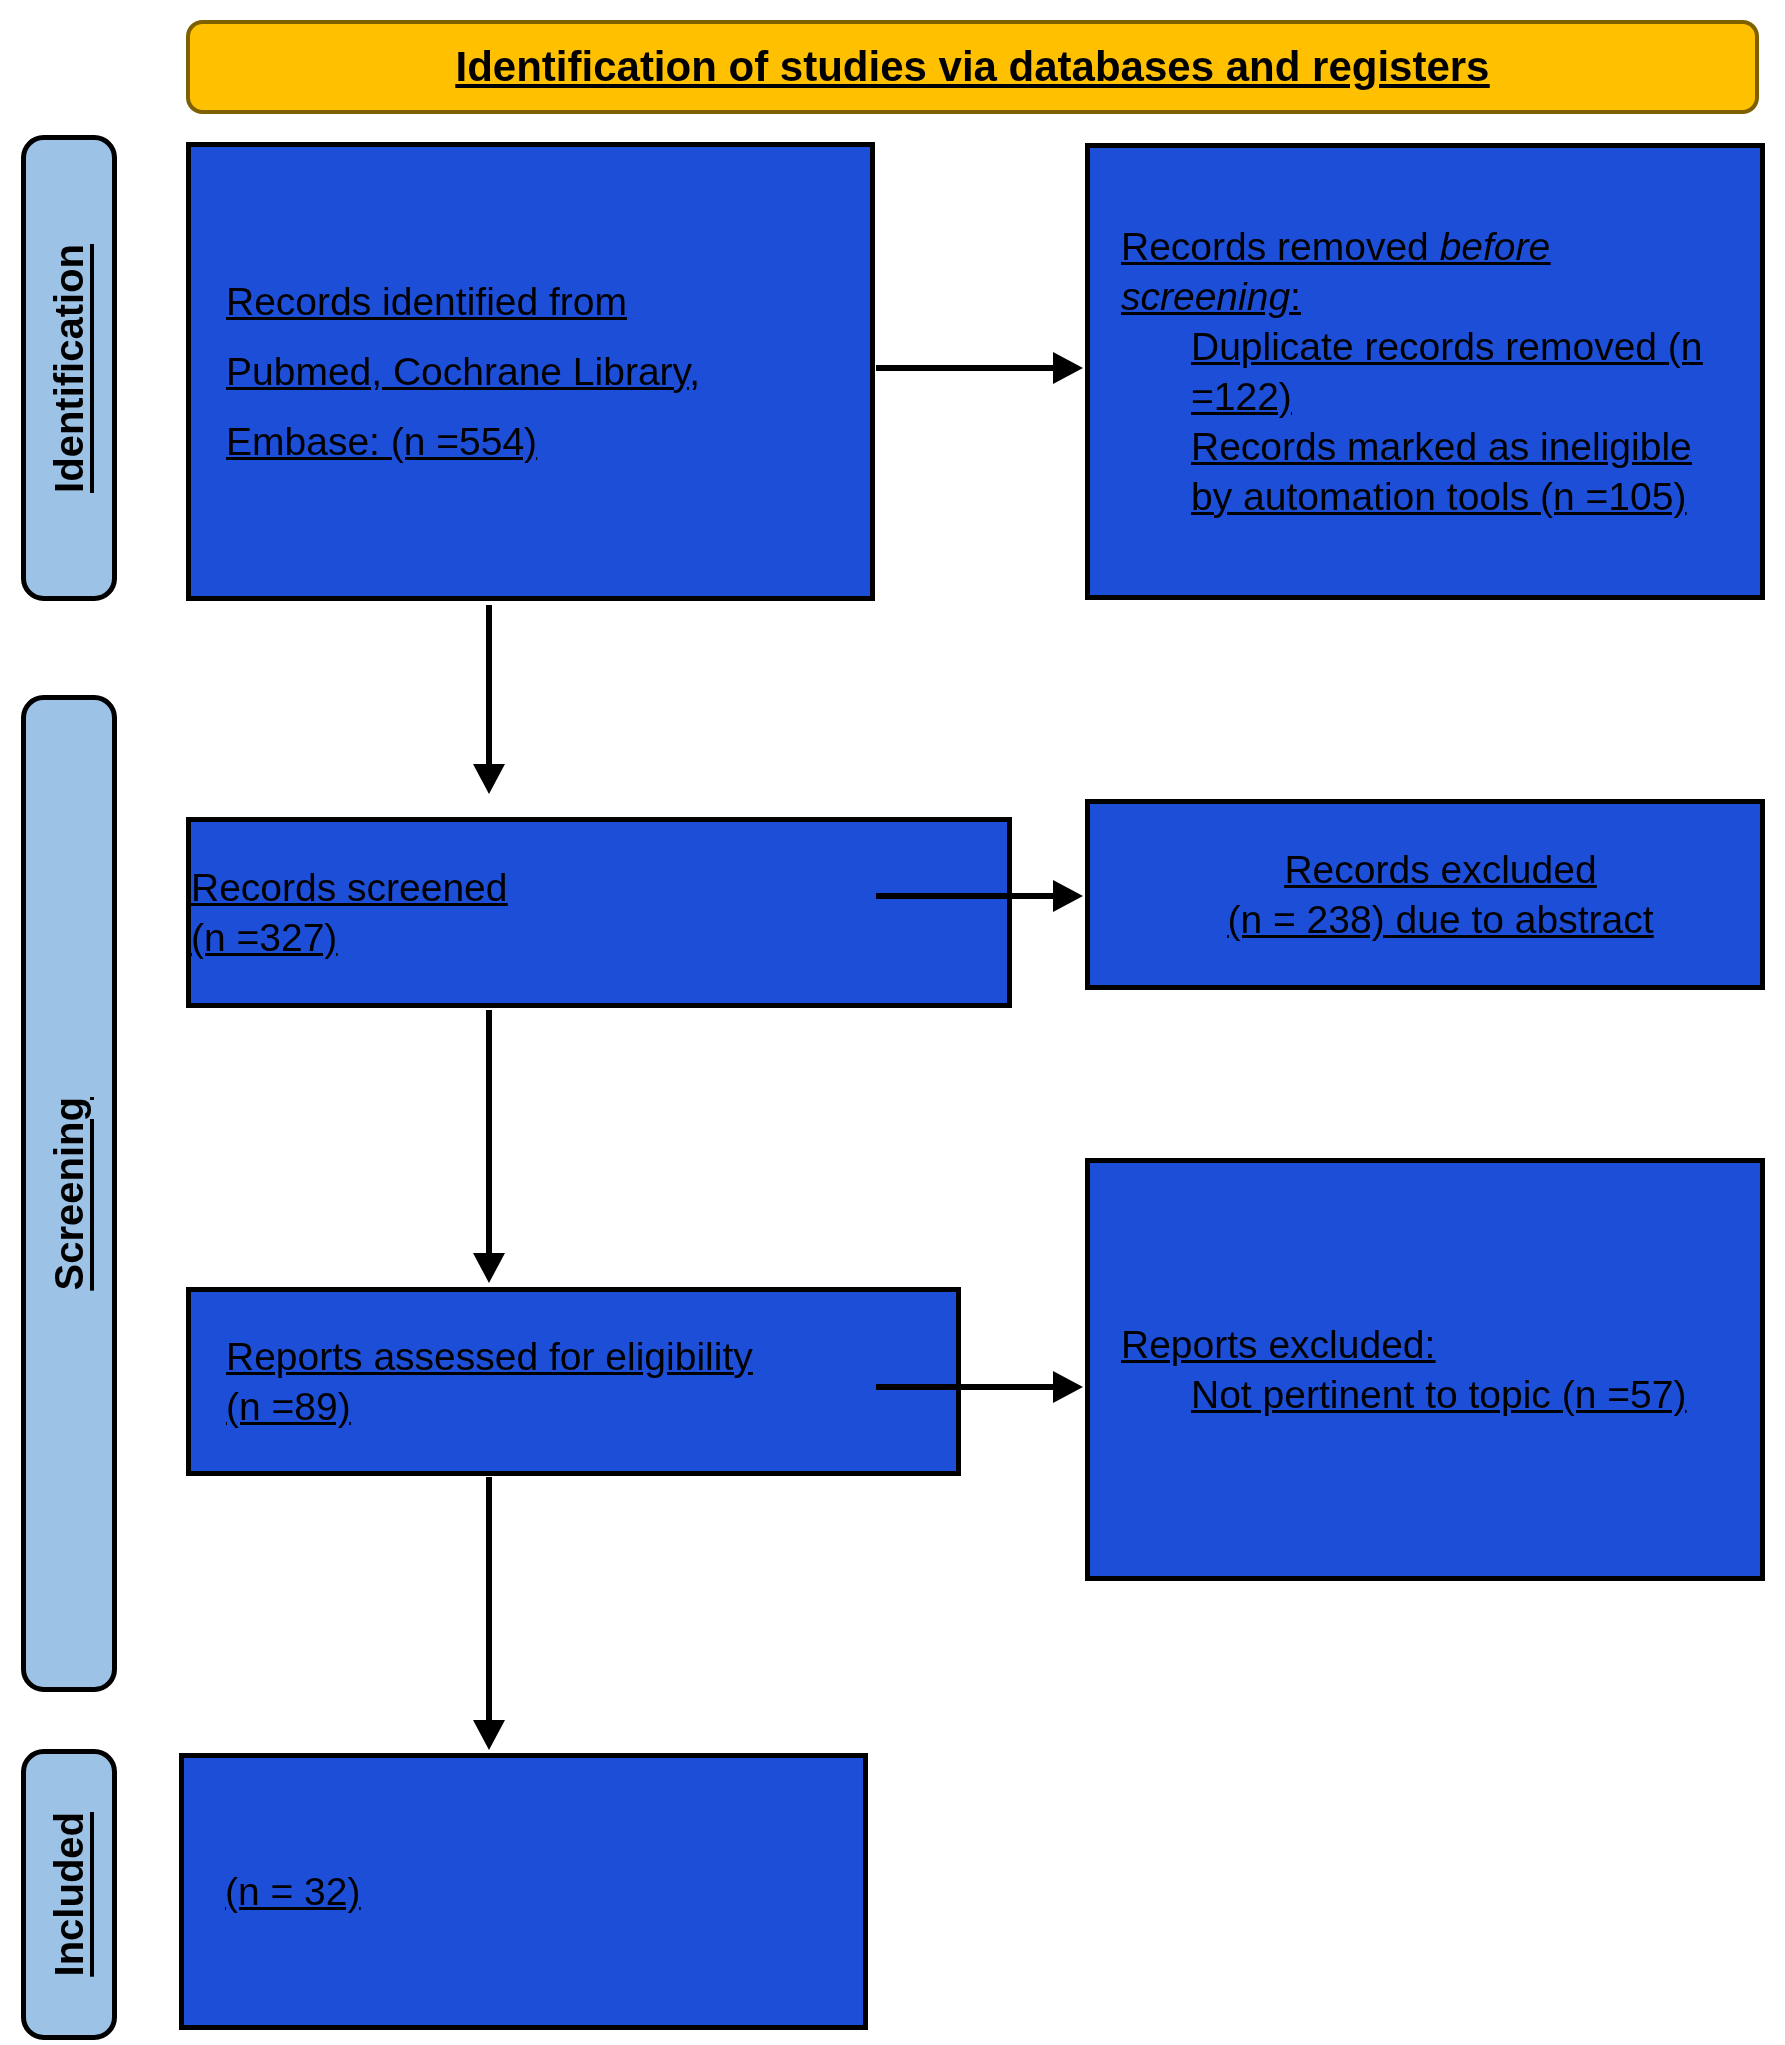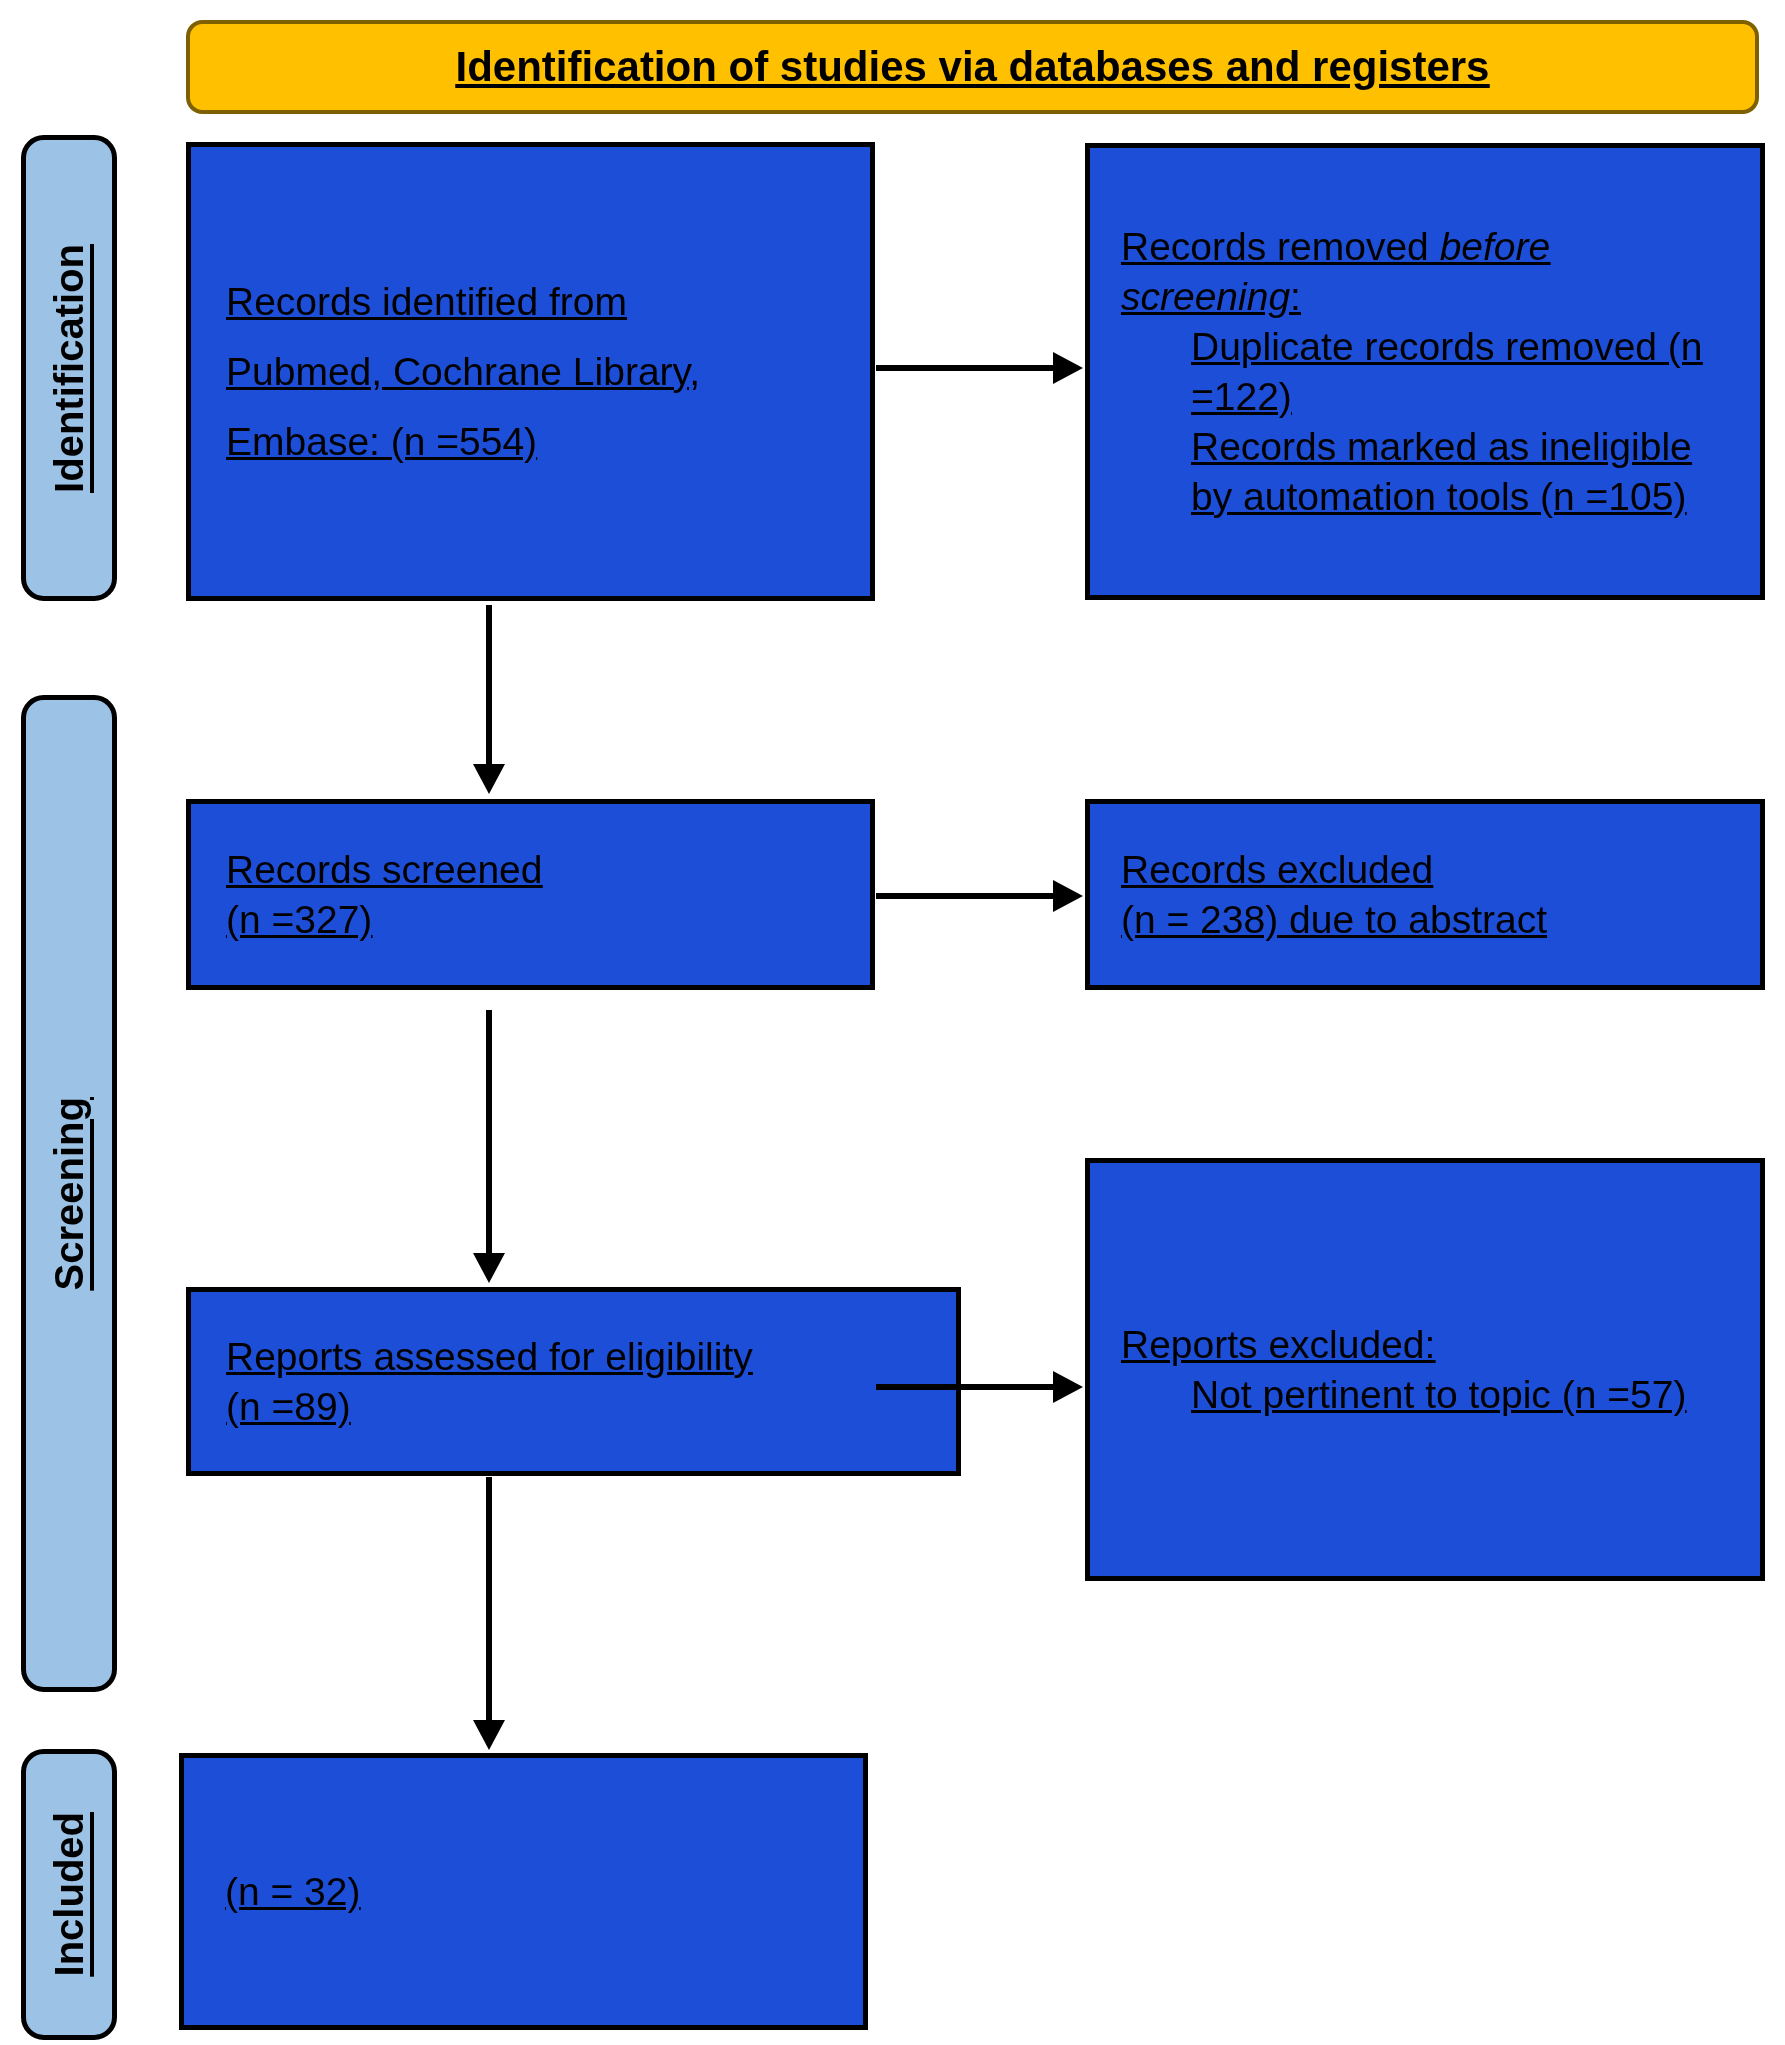--- a/index.html
+++ b/index.html
@@ -59,22 +59,22 @@
     position: absolute;
     background: #1d4ed8;
     border: 5px solid var(--box-border);
     display: flex; flex-direction: column; justify-content: center;
     font-size: 39px; line-height: 50px;
   }
   .box .ln { white-space: nowrap; }
   .box .indent { margin-left: 70px; }
   .box-records-identified { left: 186px;  top: 142px;  width: 689px; height: 459px; padding-left: 35px; gap: 20px; }
   .box-records-removed    { left: 1085px; top: 143px;  width: 680px; height: 457px; padding-left: 31px; }
-  .box-records-screened   { left: 186px;  top: 799px; width: 689px; height: 191px; padding-left: 35px; }
-  .box-records-excluded   { left: 1085px; top: 799px; width: 680px; height: 191px; padding-left: 31px; }
+  .box-records-screened   { left: 186px;  top: 817px; width: 826px; height: 191px; }
+  .box-records-excluded   { left: 1085px; top: 799px; width: 680px; height: 191px; padding-left: 31px; align-items: center; }
   .box-reports-assessed   { left: 186px;  top: 1287px; width: 775px; height: 189px; padding-left: 35px; }
   .box-reports-excluded   { left: 1085px; top: 1158px; width: 680px; height: 423px; padding-left: 31px; }
   .box-studies-included   { left: 179px;  top: 1753px; width: 689px; height: 277px; padding-left: 41px; }
   .it { font-style: italic; }
 
   
   .shaft-h { position: absolute; height: 6.3px; background: var(--arrow); }
   .shaft-v { position: absolute; width: 6.3px;  background: var(--arrow); }
   .head-right {
     position: absolute; width: 0; height: 0;

